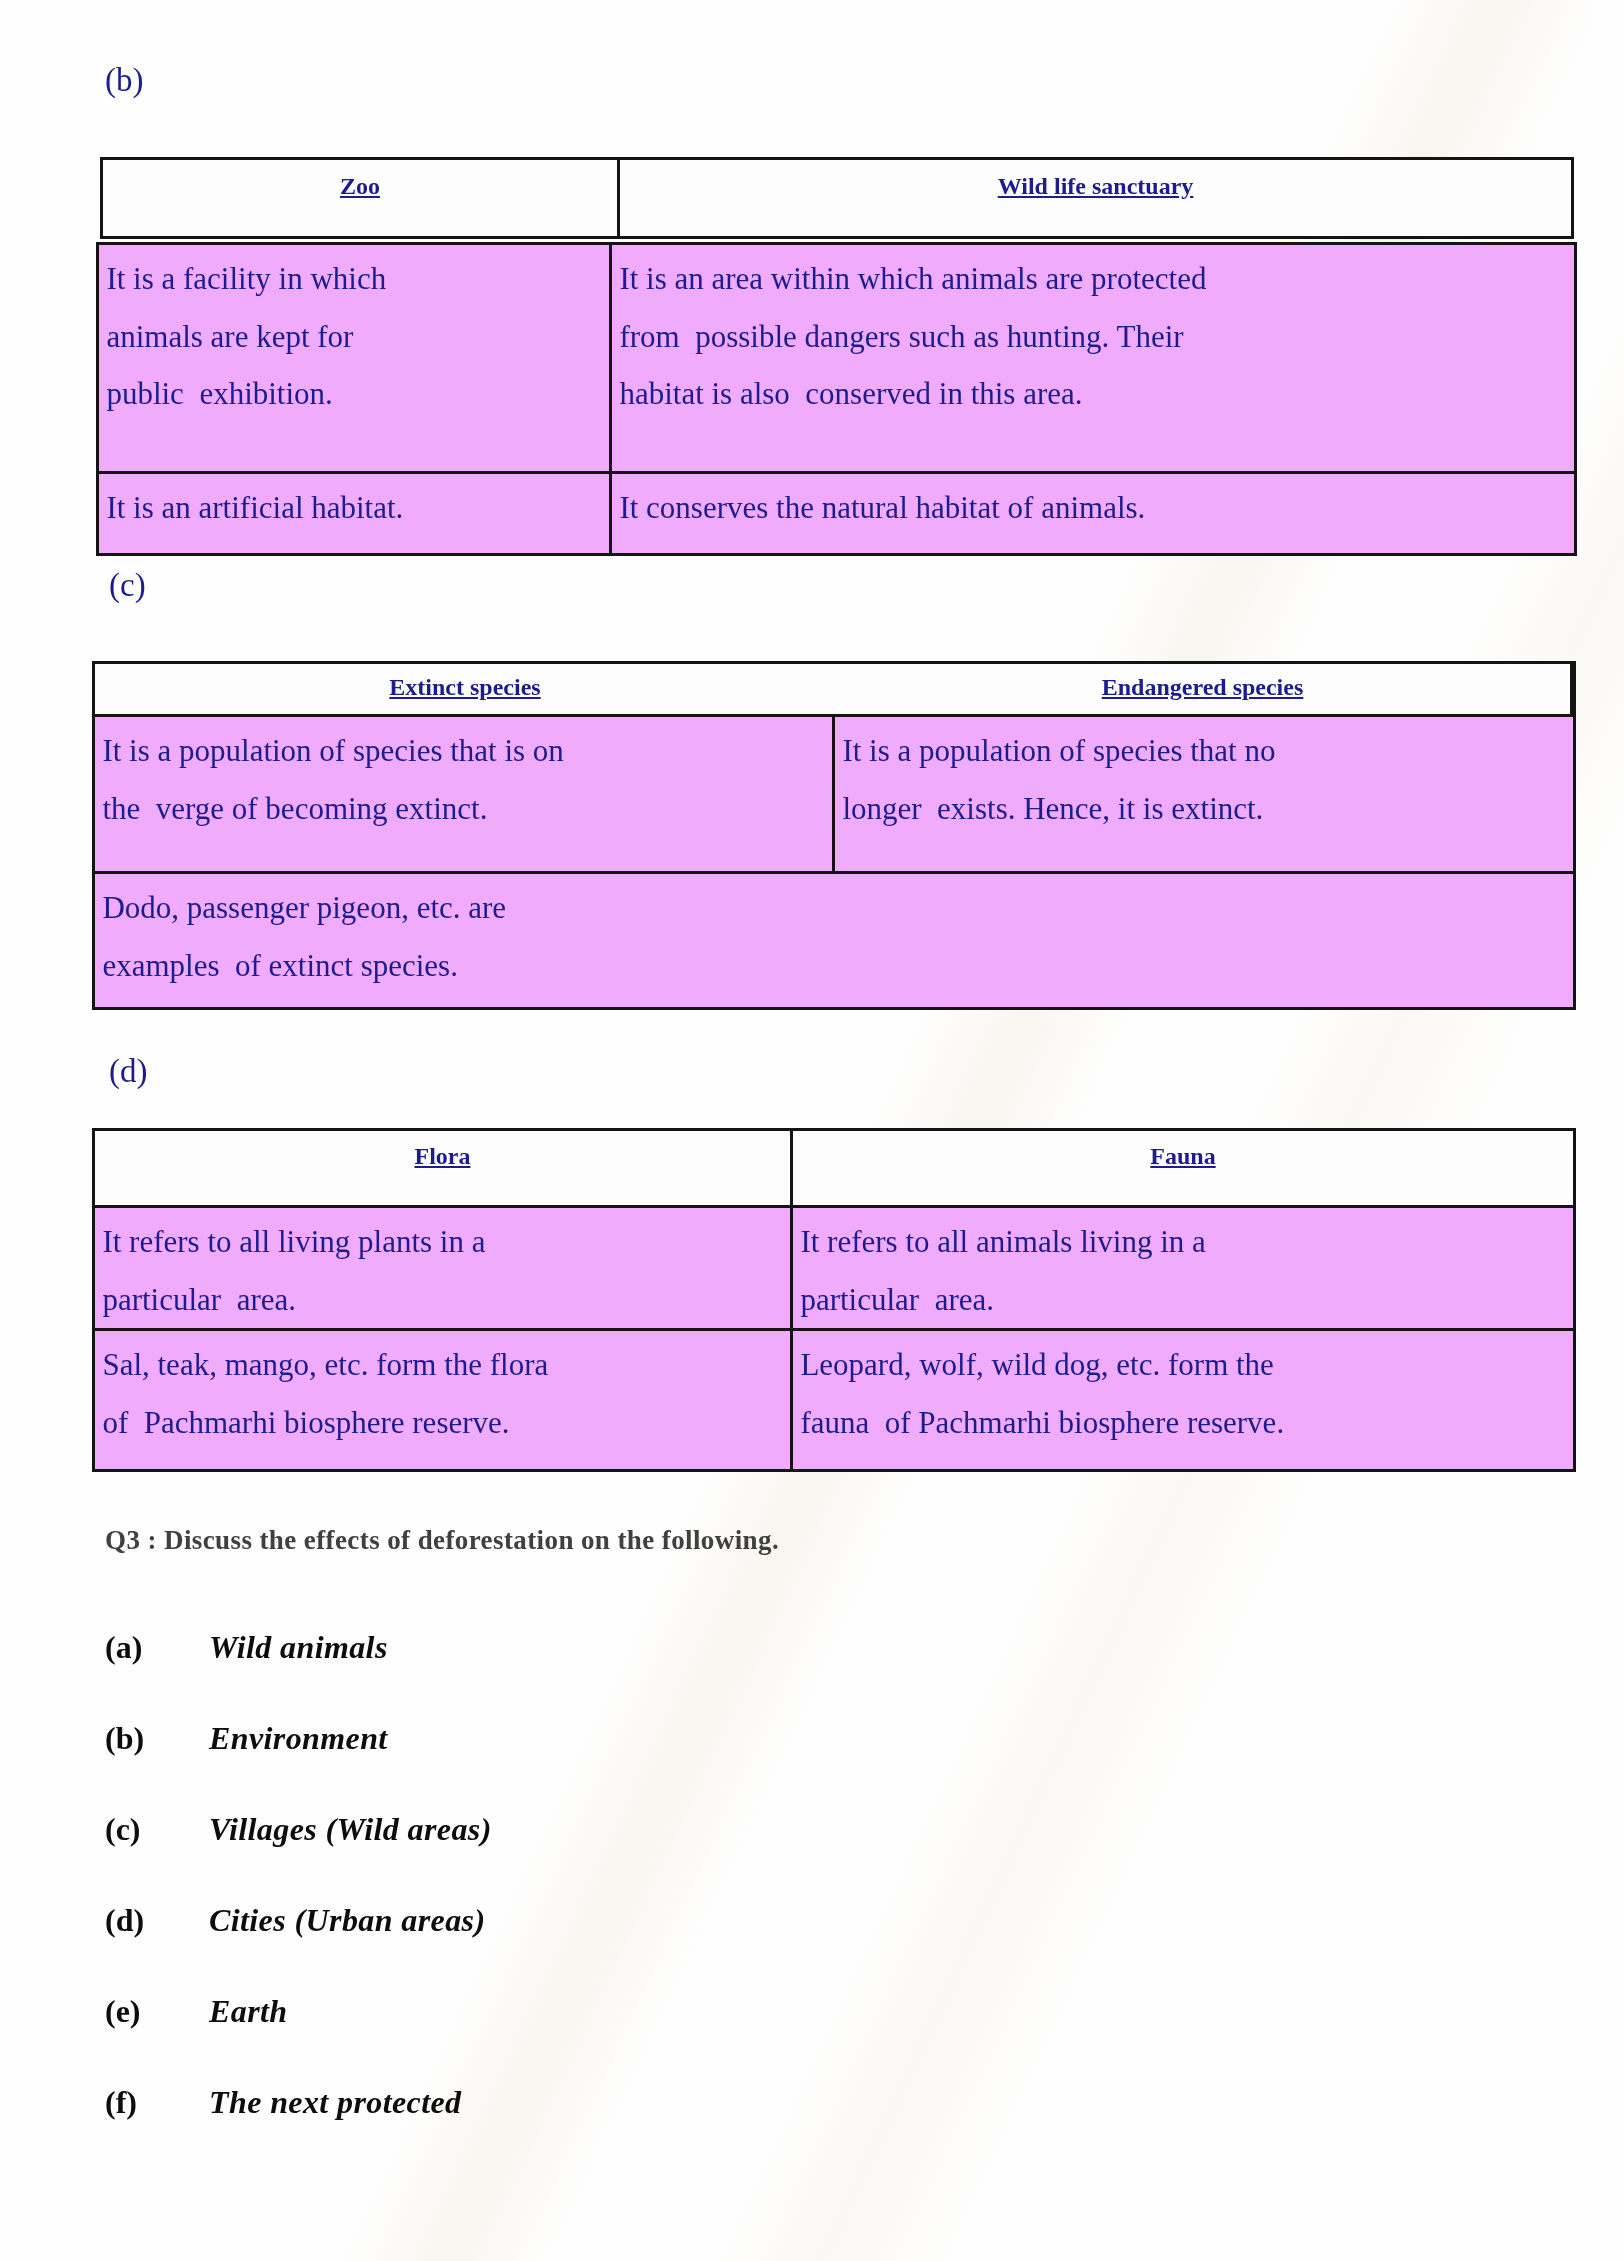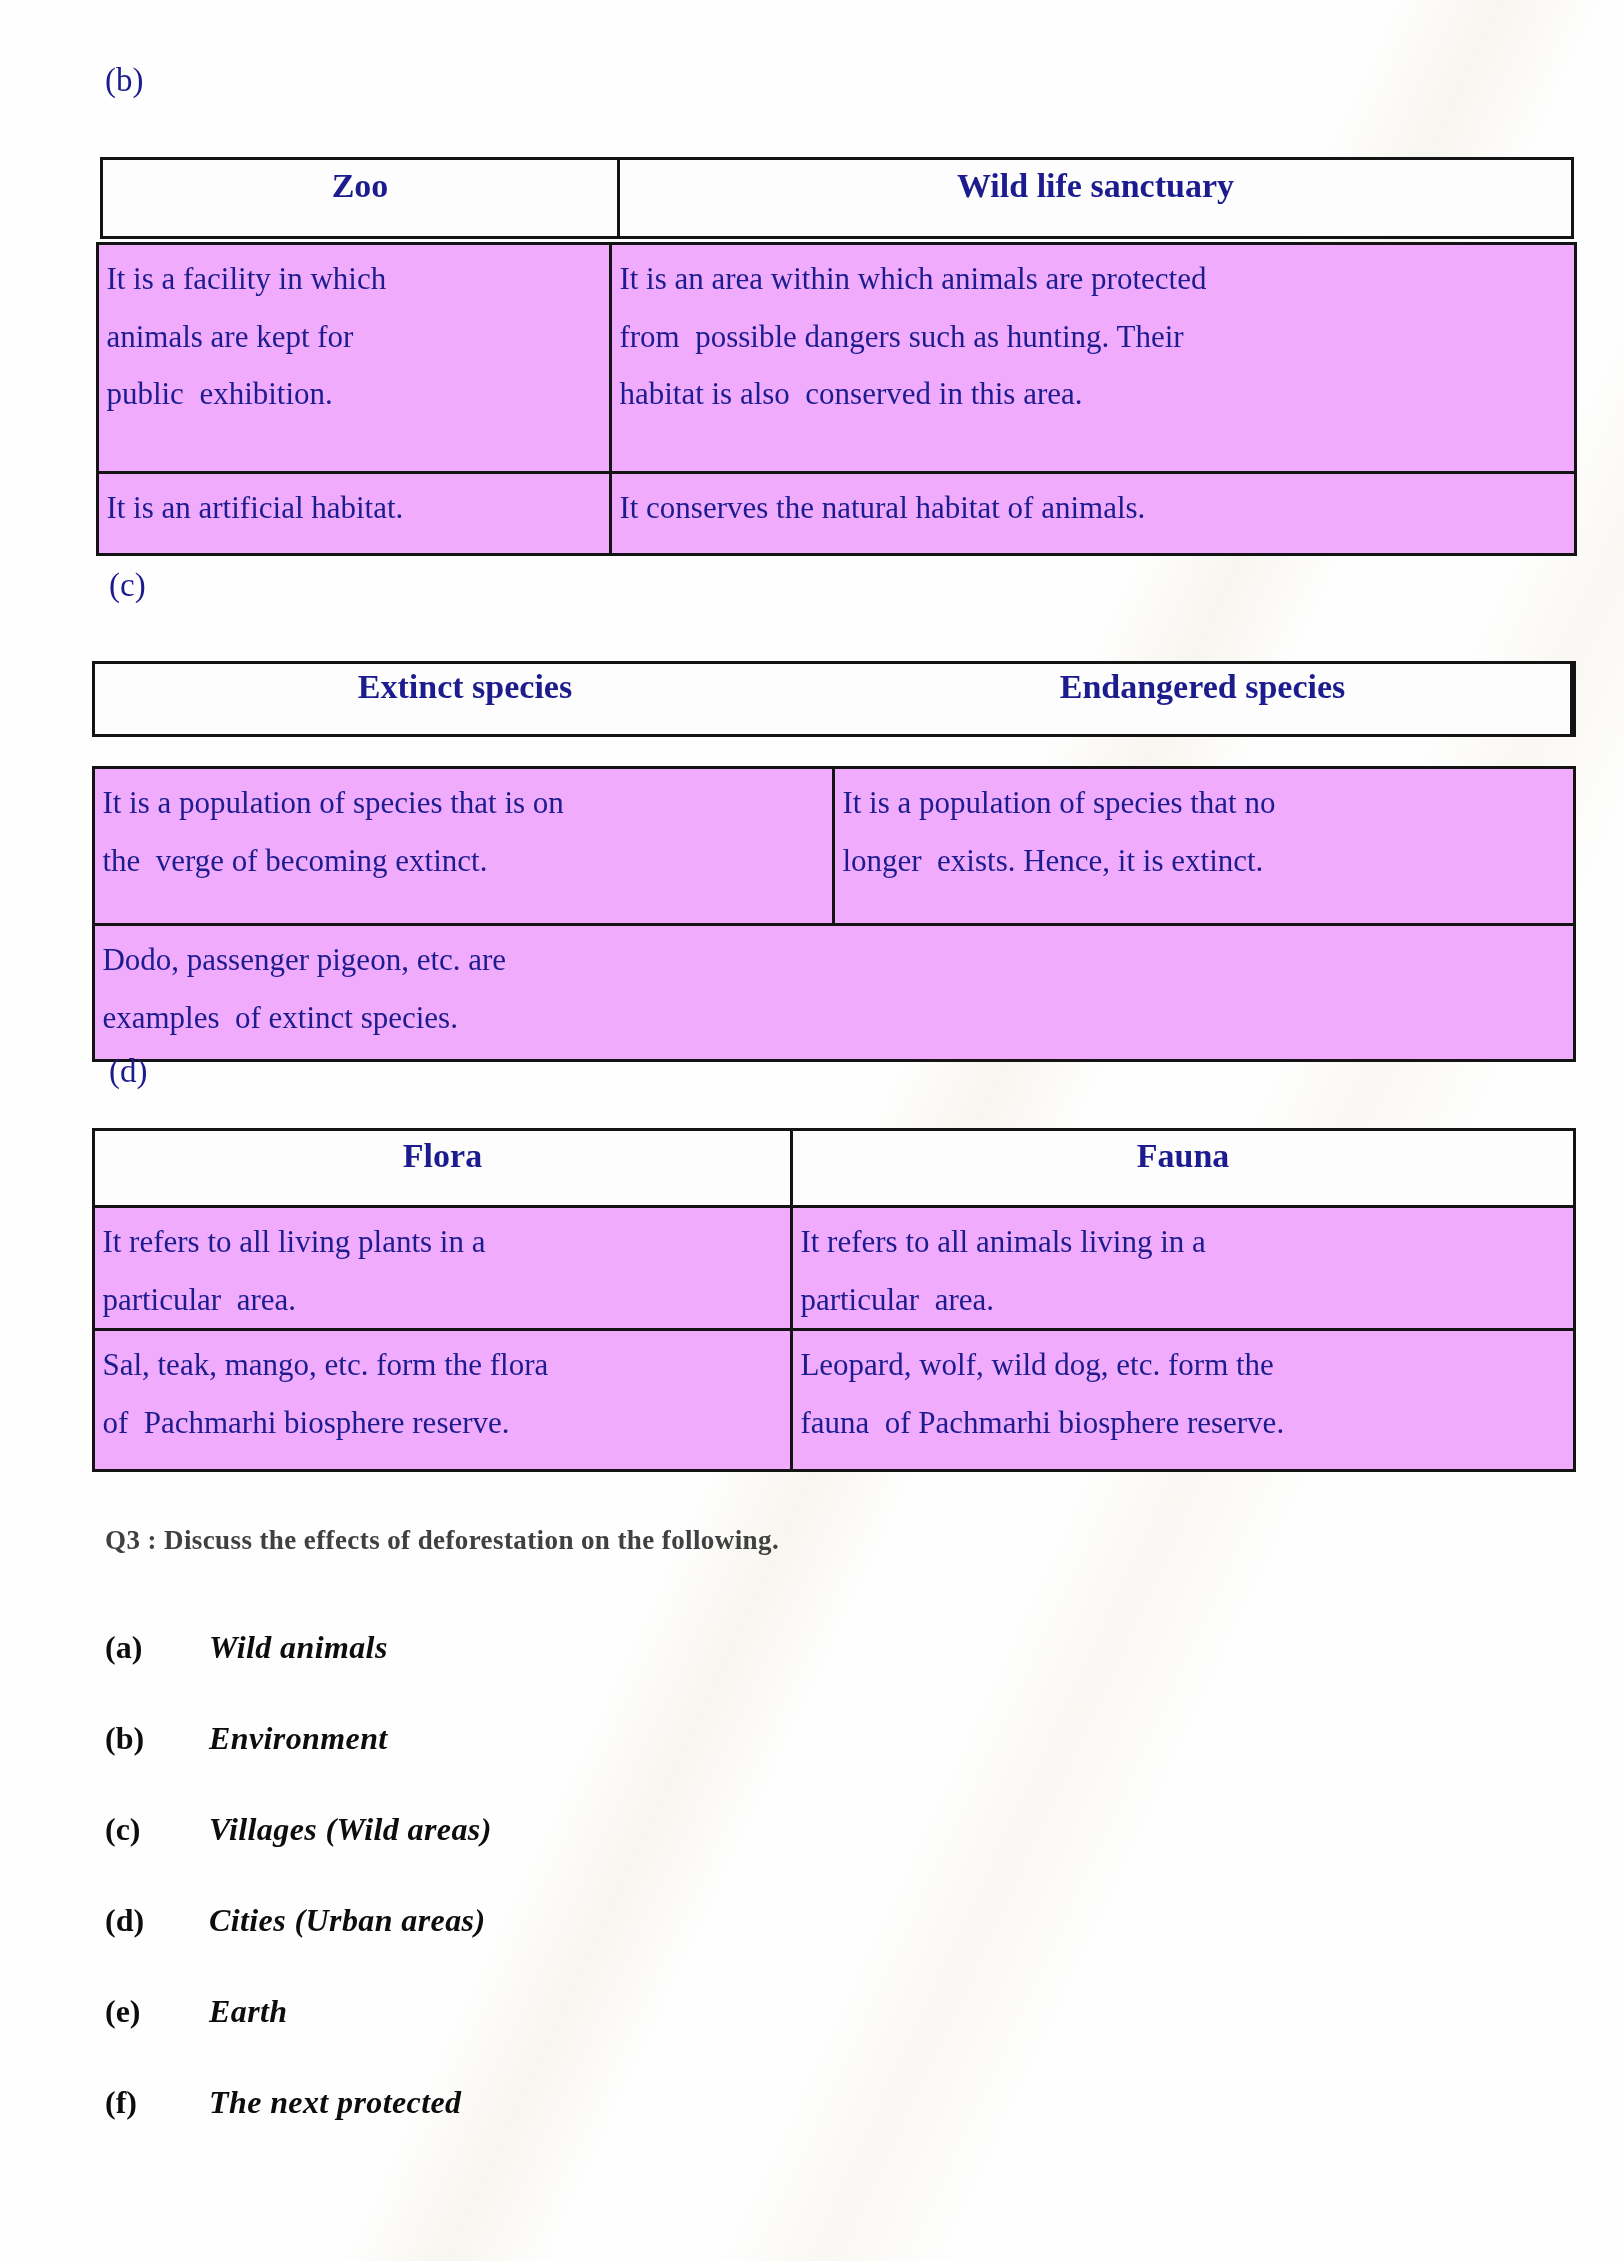--- a/index.html
+++ b/index.html
@@ -25,22 +25,23 @@
   .section-label{
     position:absolute;
     font-size:33px;color:#1c1c8f;
   }
   .tbl-head{
     position:absolute;display:grid;
     border:3.3px solid #141414;background:#fdfdfd;
   }
   .tbl-head .hcell{
     display:flex;align-items:center;justify-content:center;
-    font-weight:bold;font-size:34px;color:#1c1c8f;
+    font-weight:bold;font-size:24px;color:#1c1c8f;
     padding-bottom:24px;
+    text-decoration:underline;
   }
   .tbl-head .hcell.first{border-right:3.3px solid #141414;}
   .tbl-body{
     position:absolute;display:grid;
     border:3.3px solid #141414;background:#f0abfc;
   }
   .tbl-body .cell{
     padding:4.9px 9.8px 3.3px 7.4px;
     font-size:31px;line-height:1.86;color:#1c1c8f;
     white-space:pre-wrap;
@@ -91,21 +92,21 @@
     <div class="cell">It conserves the natural habitat of animals.</div>
   </div>
 
   <div class="section-label" style="left:109px;top:567px;">(c)</div>
 
   <div class="tbl-head" style="left:92px;top:661px;width:1478px;height:70px;grid-template-columns:740px 1fr;">
     <div class="hcell">Extinct species</div>
     <div class="hcell first">Endangered species</div>
   </div>
 
-  <div class="tbl-body" style="left:92px;top:766px;width:1478px;height:290px;grid-template-columns:740px 1fr;grid-template-rows:157px 1fr;">
+  <div class="tbl-body" style="left:92px;top:714px;width:1478px;height:290px;grid-template-columns:740px 1fr;grid-template-rows:157px 1fr;">
     <div class="cell colsep rowsep">It is a population of species that is on
 the  verge of becoming extinct.</div>
     <div class="cell rowsep">It is a population of species that no
 longer  exists. Hence, it is extinct.</div>
     <div class="cell">Dodo, passenger pigeon, etc. are
 examples  of extinct species.</div>
   </div>
 
   <div class="section-label" style="left:109px;top:1053px;">(d)</div>
 

